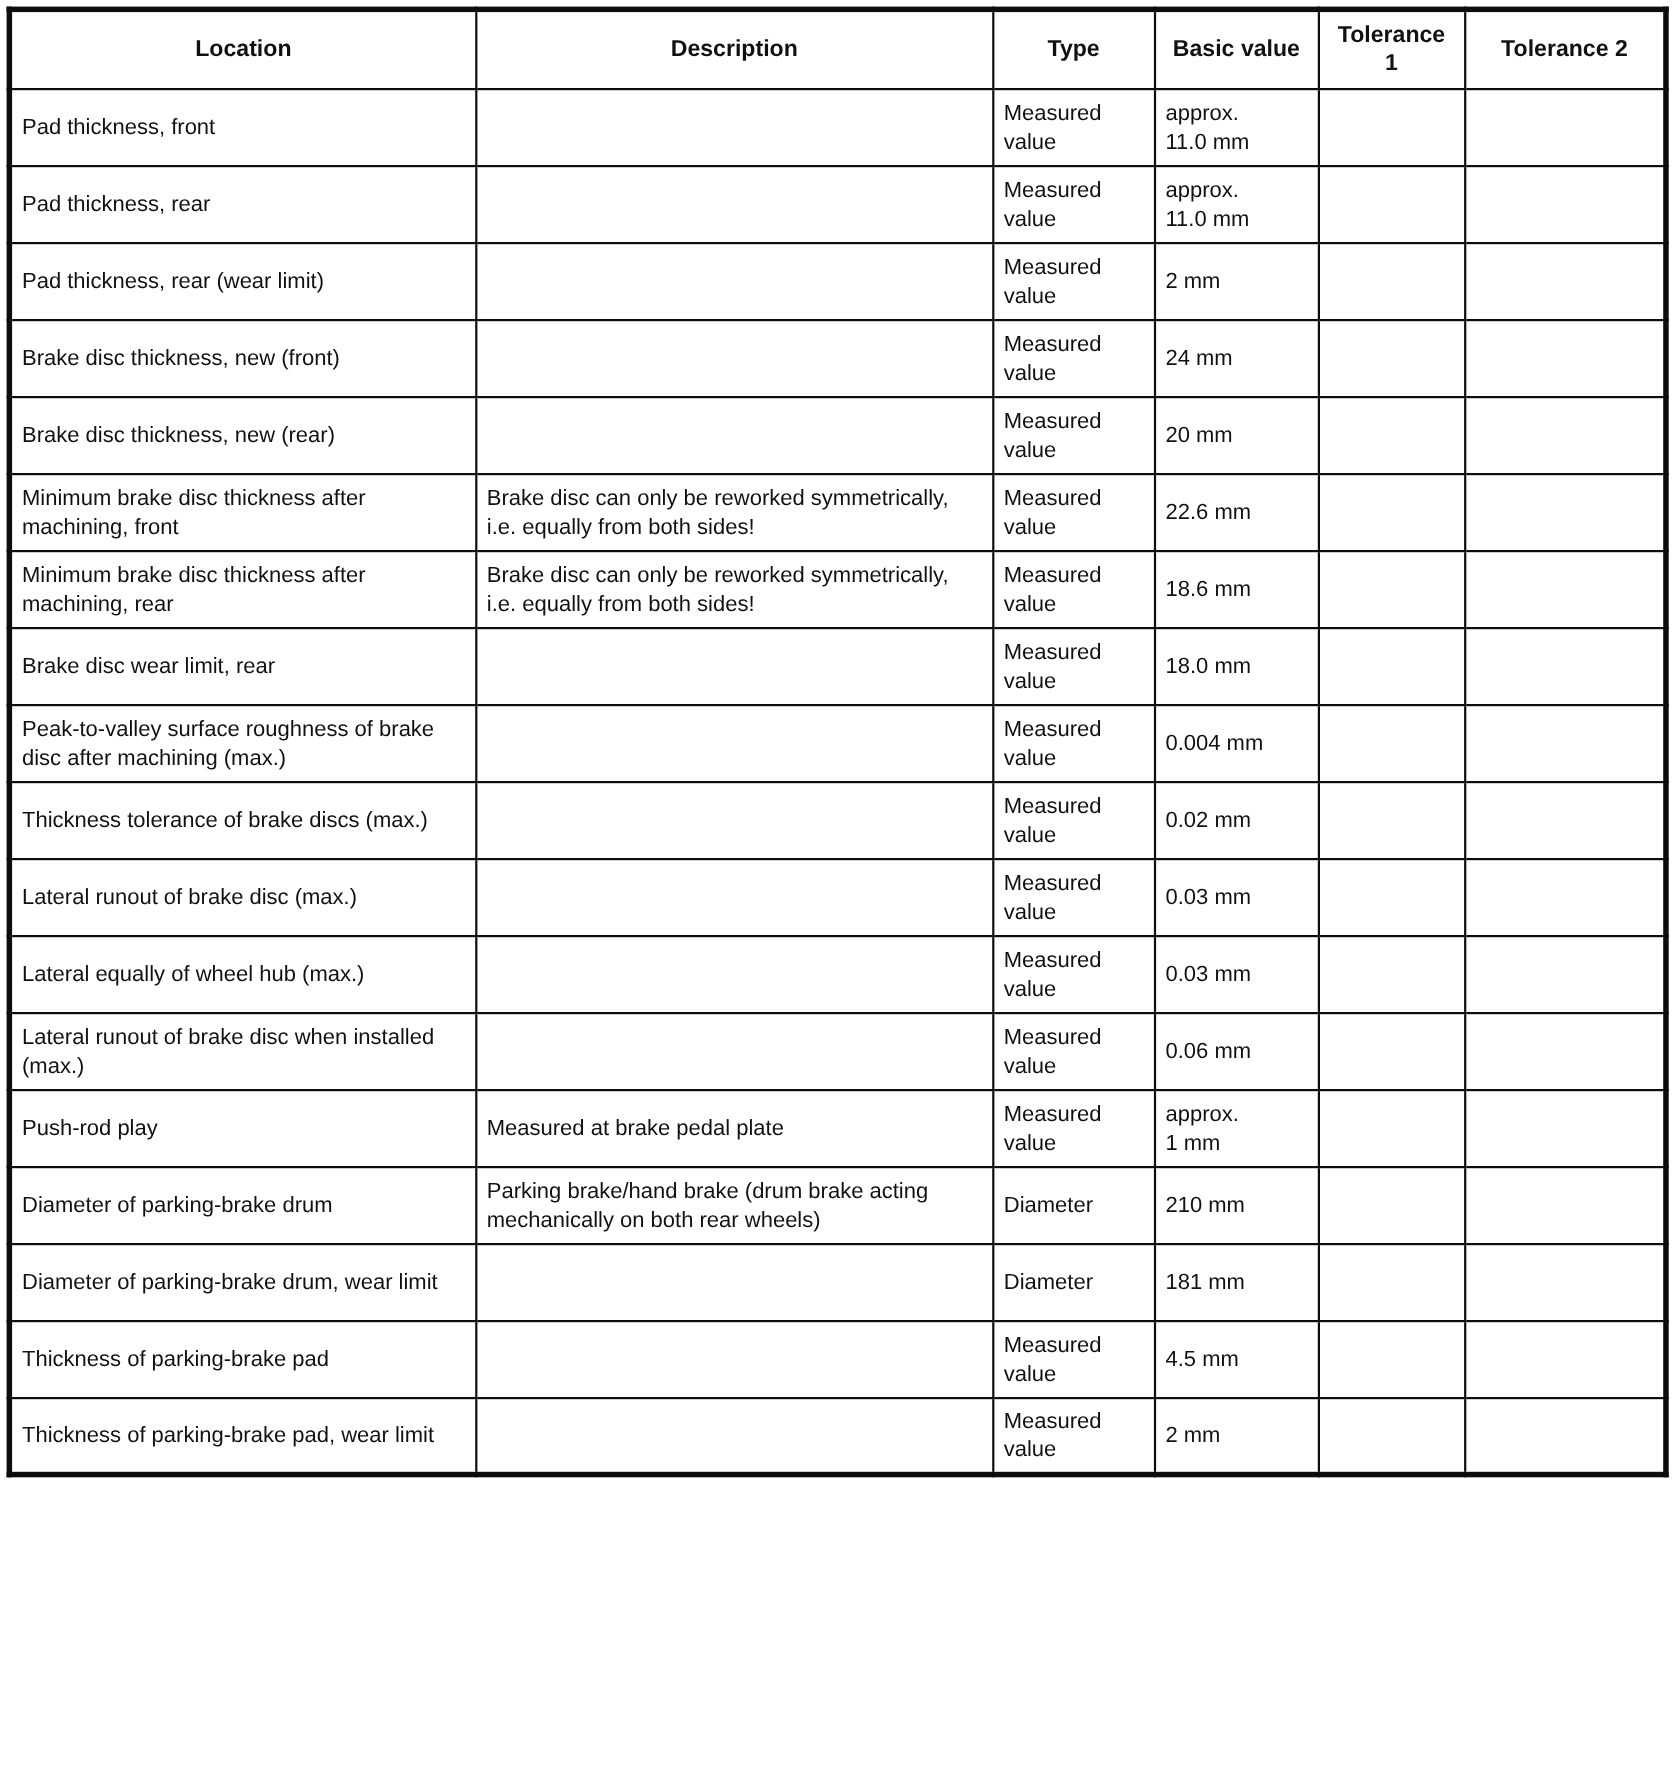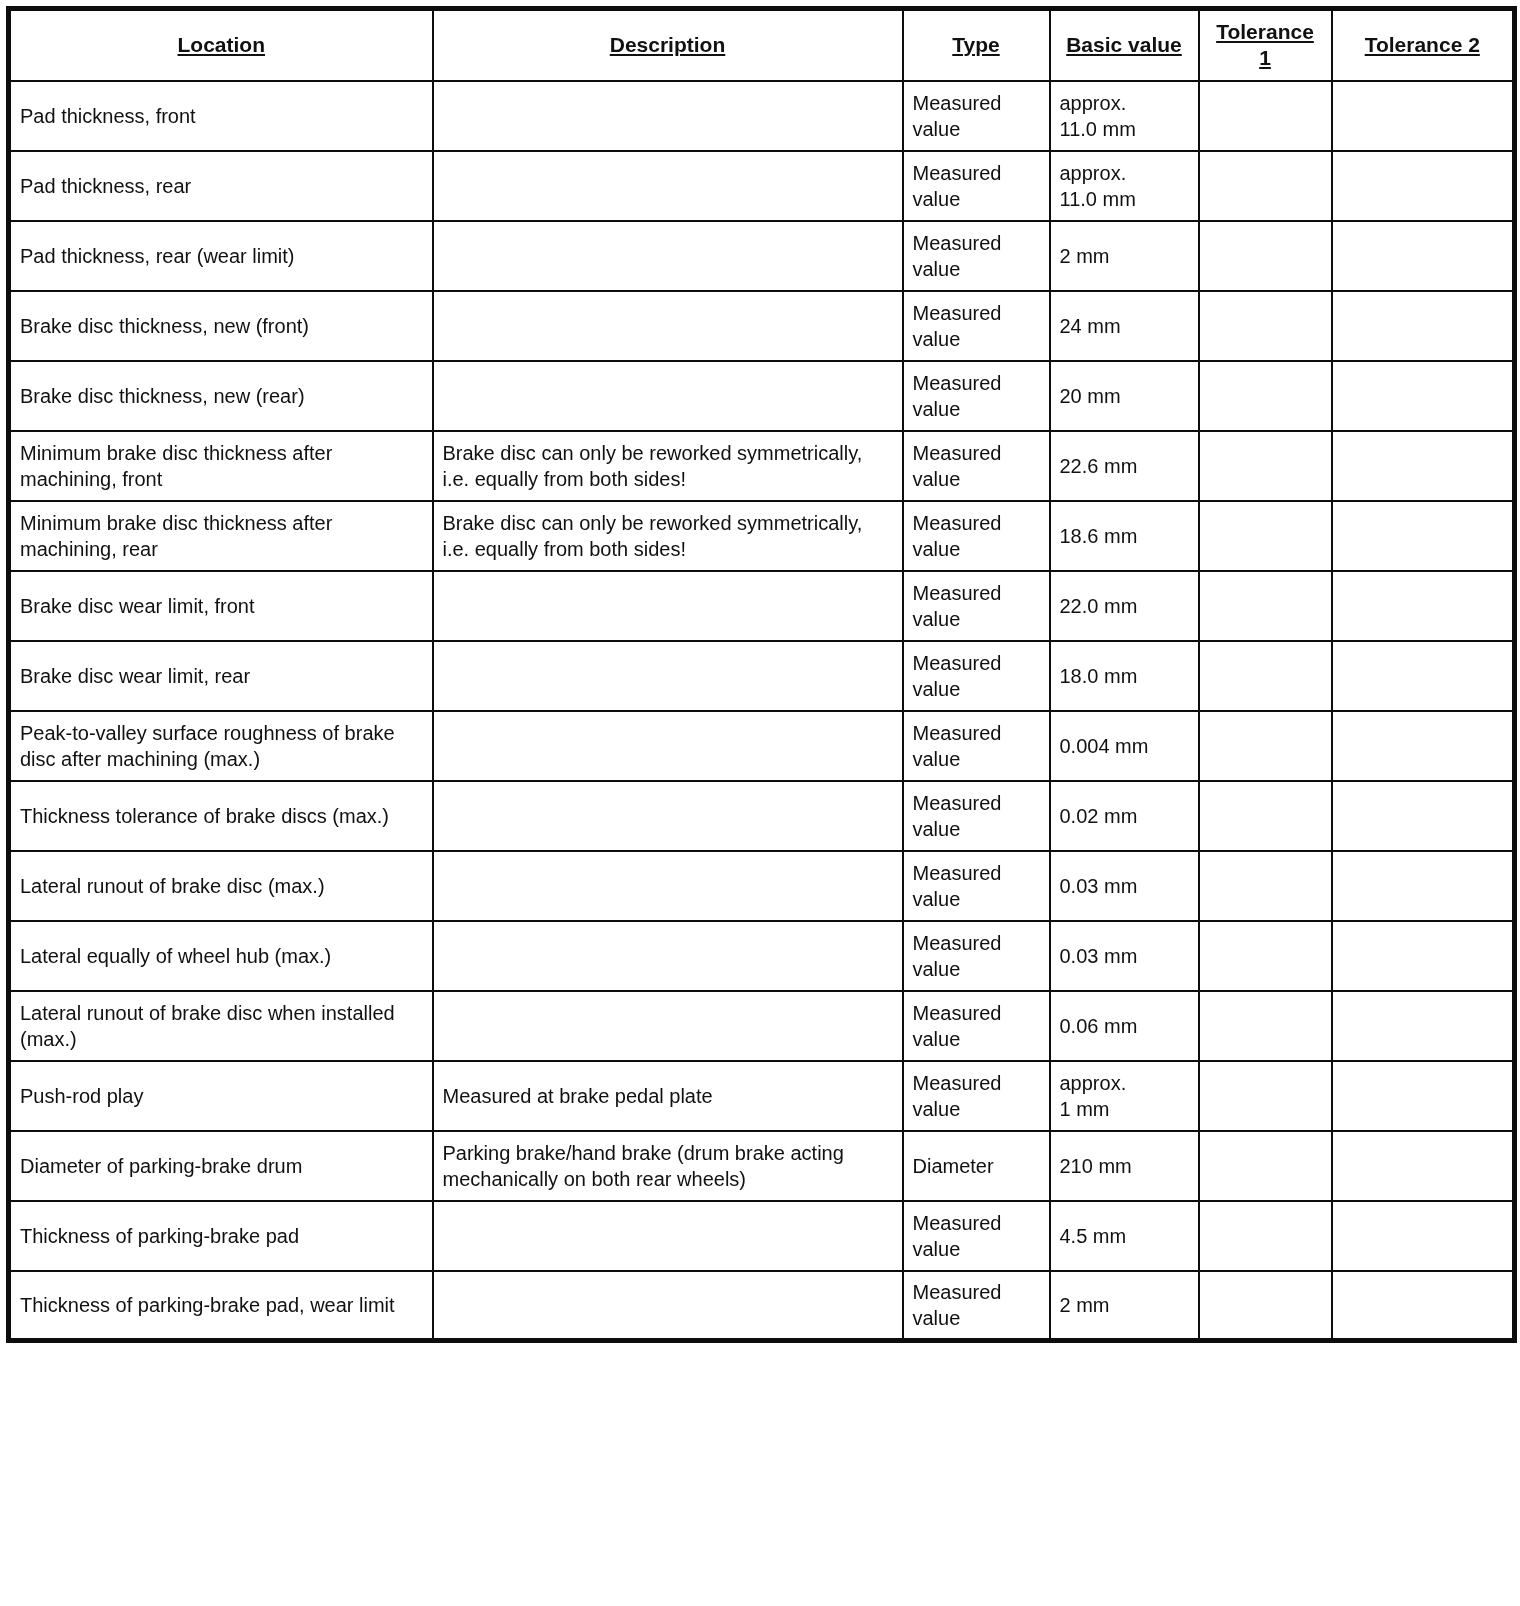--- a/index.html
+++ b/index.html
@@ -23,21 +23,20 @@
   }
   table.spec-table th,
   table.spec-table td {
     border: 2px solid #0d0d0d;
     padding: 4px 9px;
     box-sizing: border-box;
     overflow: hidden;
   }
   table.spec-table thead tr {
     height: 72px;
-    text-decoration: underline;
   }
   table.spec-table tbody tr {
     height: 70px;
     margin-top: 28px;
   }
   table.spec-table th {
     font-size: 21px;
     font-weight: bold;
     text-align: center;
     vertical-align: middle;
@@ -135,29 +134,20 @@
         <tr>
           <td>Minimum brake disc thickness after machining, rear</td>
           <td>Brake disc can only be reworked symmetrically, i.e. equally from both sides!</td>
           <td>Measured
 value</td>
           <td>18.6 mm</td>
           <td></td>
           <td></td>
         </tr>
         <tr>
-          <td>Brake disc wear limit, front</td>
-          <td></td>
-          <td>Measured
-value</td>
-          <td>22.0 mm</td>
-          <td></td>
-          <td></td>
-        </tr>
-        <tr>
           <td>Brake disc wear limit, rear</td>
           <td></td>
           <td>Measured
 value</td>
           <td>18.0 mm</td>
           <td></td>
           <td></td>
         </tr>
         <tr>
           <td>Peak-to-valley surface roughness of brake disc after machining (max.)</td>
@@ -212,20 +202,28 @@
           <td>approx.
 1 mm</td>
           <td></td>
           <td></td>
         </tr>
         <tr>
           <td>Diameter of parking-brake drum</td>
           <td>Parking brake/hand brake (drum brake acting mechanically on both rear wheels)</td>
           <td>Diameter</td>
           <td>210 mm</td>
+          <td></td>
+          <td></td>
+        </tr>
+        <tr>
+          <td>Diameter of parking-brake drum, wear limit</td>
+          <td></td>
+          <td>Diameter</td>
+          <td>181 mm</td>
           <td></td>
           <td></td>
         </tr>
         <tr>
           <td>Thickness of parking-brake pad</td>
           <td></td>
           <td>Measured
 value</td>
           <td>4.5 mm</td>
           <td></td>

